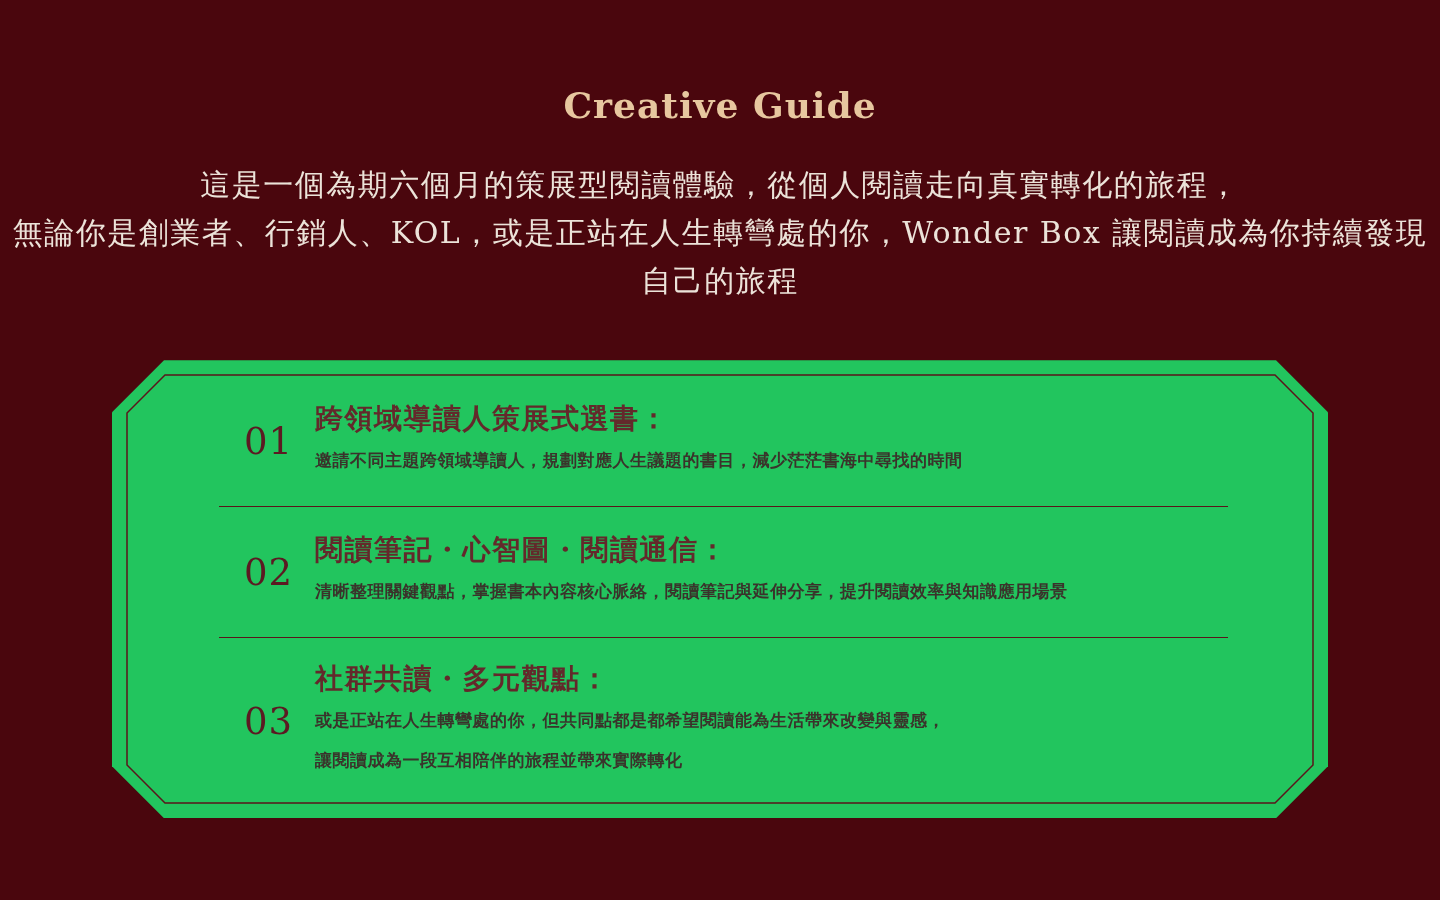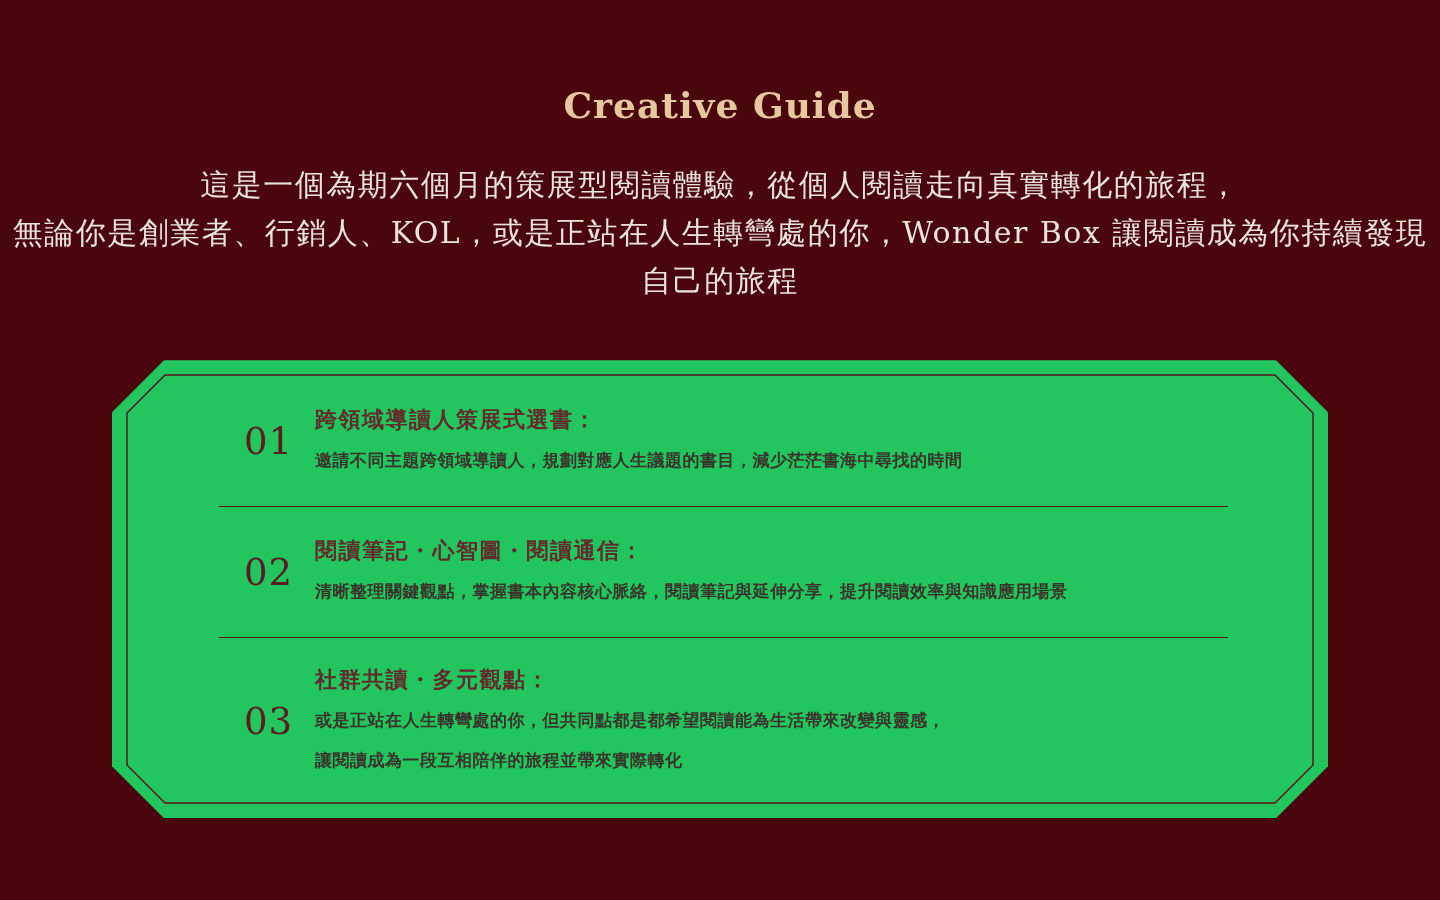--- a/index.html
+++ b/index.html
@@ -70,21 +70,21 @@
     flex: 0 0 71px;
     font-size: 37px;
     line-height: 1;
     color: #5c1a22;
     letter-spacing: 1px;
   }
 
   .item-body { flex: 1; }
 
   .item-heading {
-    font-size: 22px;
+    font-size: 28px;
     line-height: 34px;
     font-weight: 700;
     color: #63292b;
     letter-spacing: 1.5px;
     margin-bottom: 4px;
   }
 
   .item-desc {
     font-family: "DejaVu Sans", "Liberation Sans", sans-serif;
     font-size: 17px;

